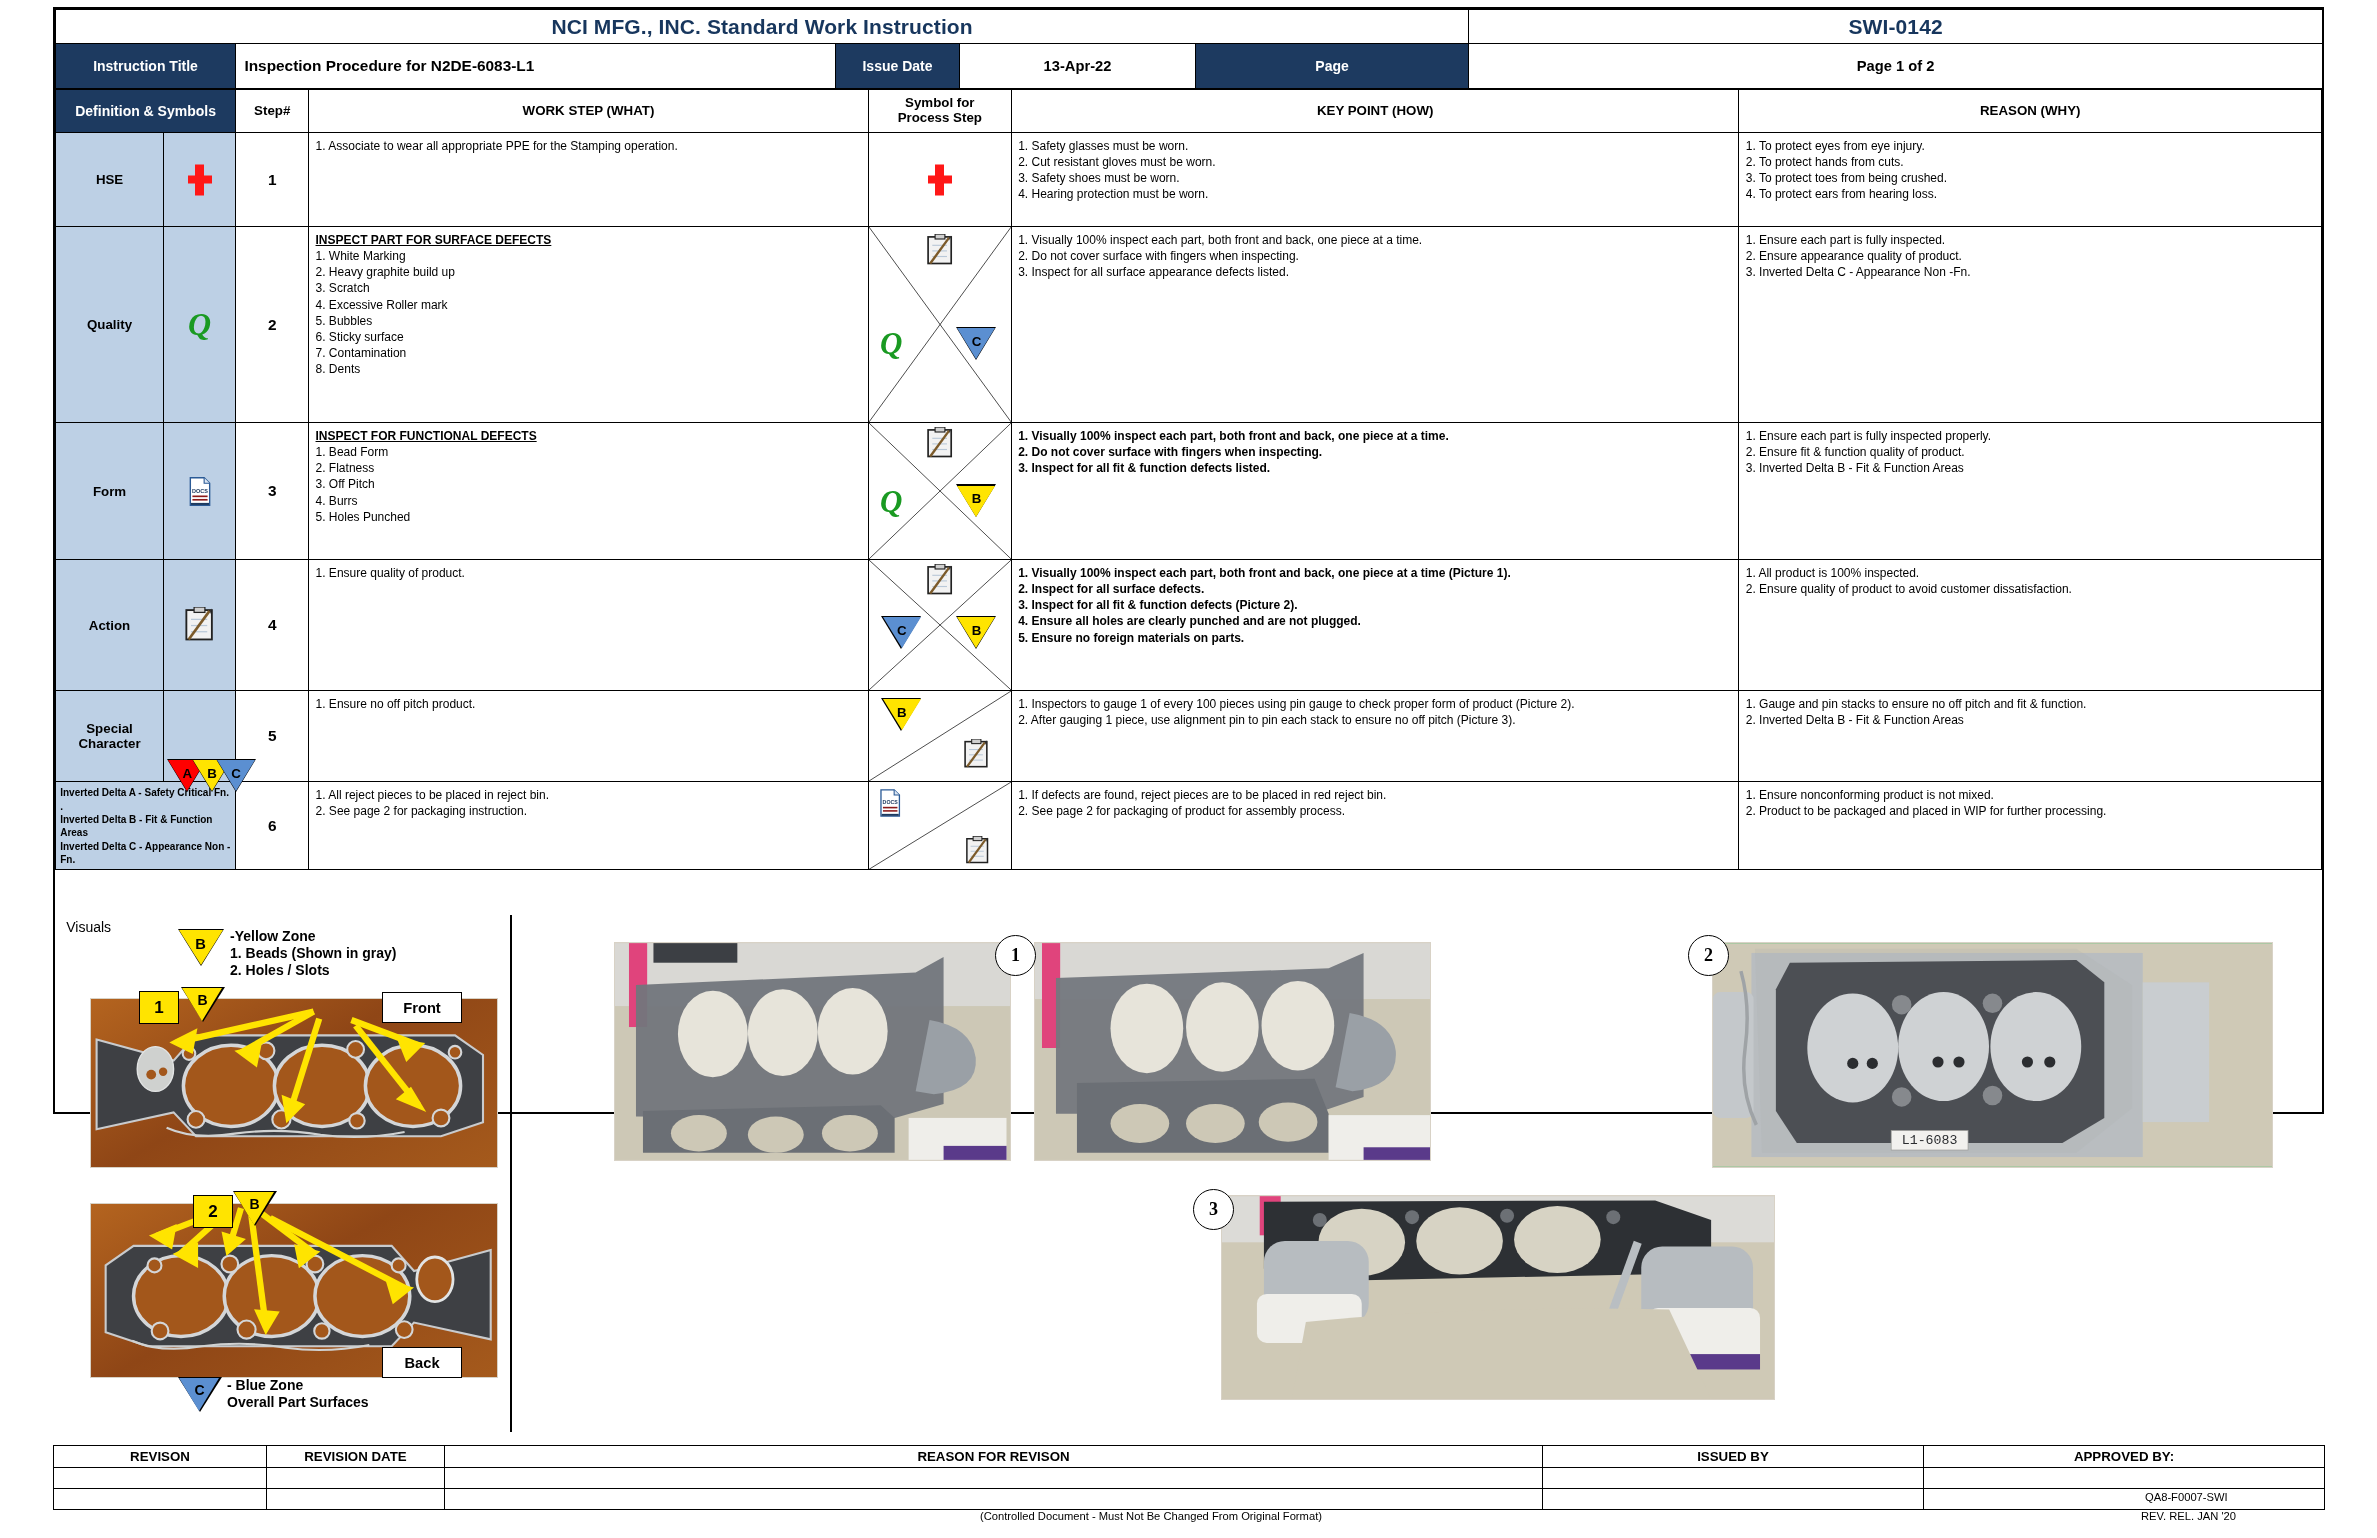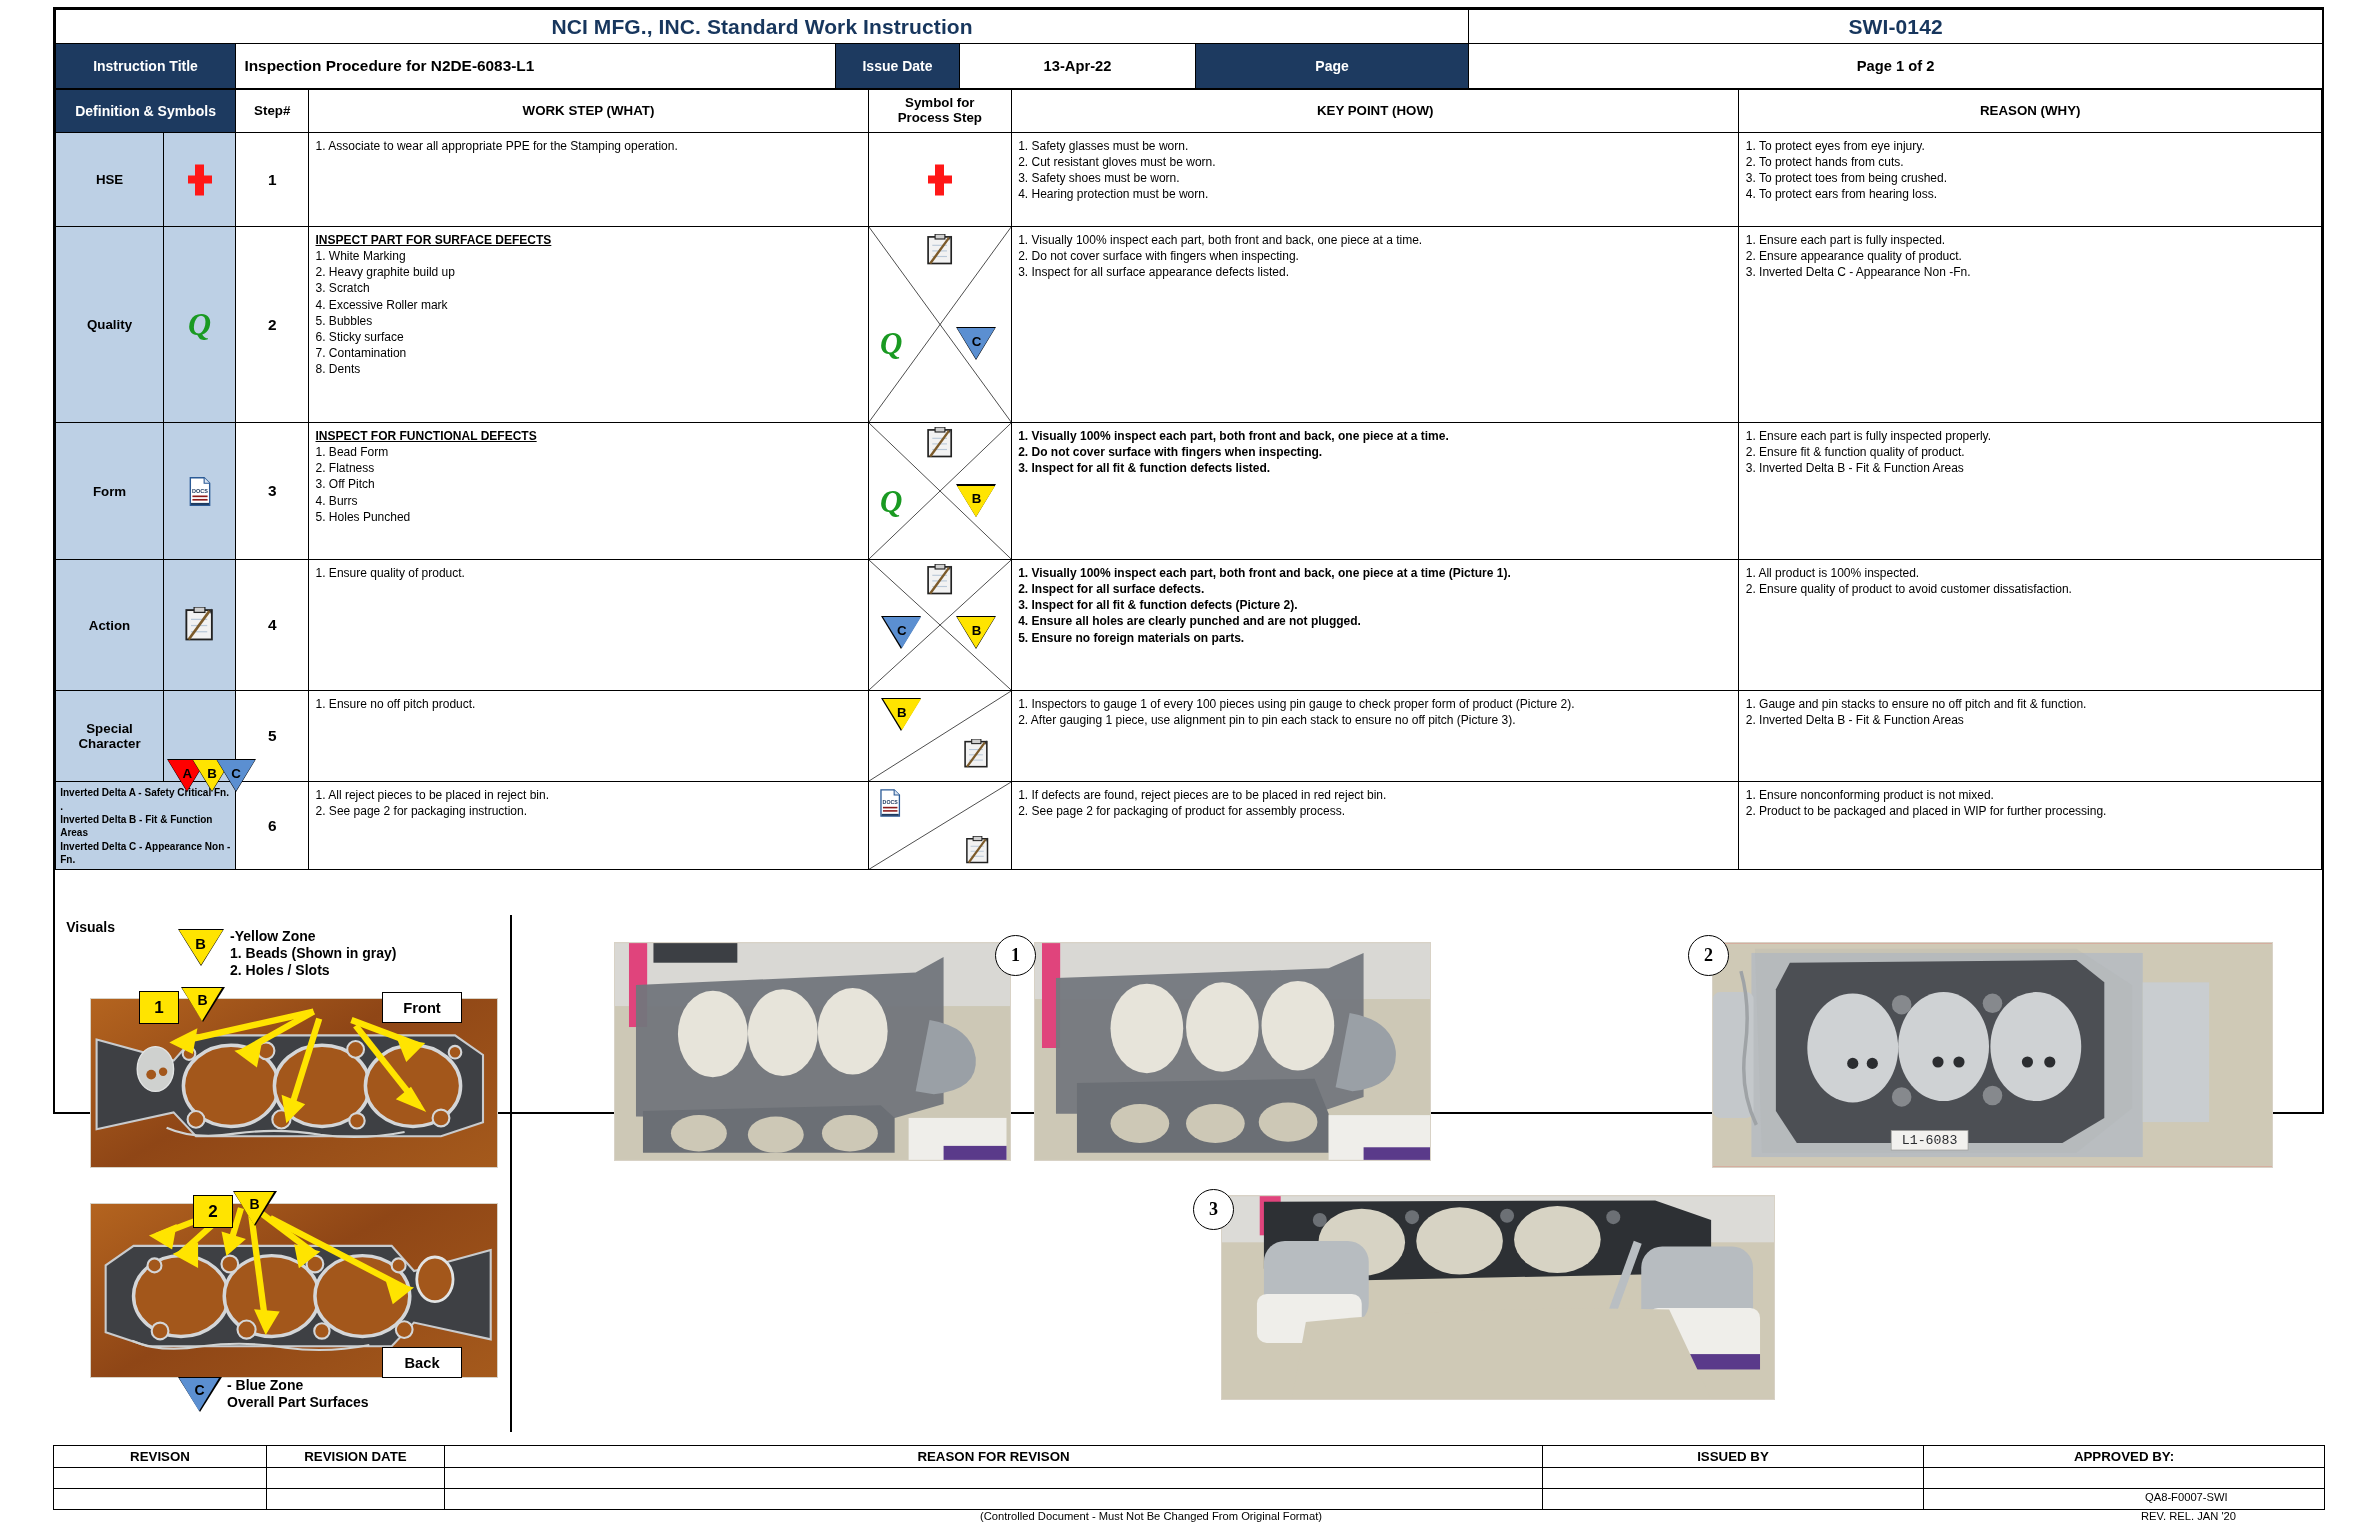--- a/index.html
+++ b/index.html
@@ -28,21 +28,21 @@
   .tri-sh .shape{position:absolute;left:0;top:0;width:0;height:0;border-left:19px solid transparent;border-right:19px solid transparent;border-top:31px solid #ffe400;}
   .tri-sh .shape.blue{border-top-color:#5b8fd1;}
   .tri-sh .shape.red{border-top-color:#ff0000;}
   .tri-sh .lbl{position:absolute;left:0;top:5.6px;width:38px;text-align:center;font-size:13.3px;font-weight:bold;color:#000;}
   .tri-out{position:absolute;left:-1.4px;top:-1.4px;width:0;height:0;border-left:20px solid transparent;border-right:20px solid transparent;border-top:33px solid #000;}
   .cross{position:absolute;width:24px;height:31px;}
   .cross:before{content:"";position:absolute;left:7.7px;top:0;width:8.4px;height:31px;background:#ff1717;}
   .cross:after{content:"";position:absolute;left:0;top:11.2px;width:24px;height:8.4px;background:#ff1717;}
   .clip{position:absolute;width:28px;height:31px;}
   .doc{position:absolute;width:24px;height:29px;}
-  .vtitle{font-size:14px;font-weight:bold;}
+  .vtitle{font-size:14px;font-weight:normal;}
   .vtxt{font-size:14px;font-weight:bold;line-height:1.22;}
   .photo{position:absolute;background:#cfcabc;overflow:hidden;border:0.7px solid #d8d2c6;}
   .callout{position:absolute;width:39px;height:39px;border-radius:50%;border:1.7px solid #000;background:#fff;display:flex;align-items:center;justify-content:center;font-size:18px;font-weight:bold;font-family:"Liberation Serif",serif;}
   .boxlbl{position:absolute;border:1px solid #000;background:#fff;font-size:14.7px;font-weight:bold;display:flex;align-items:center;justify-content:center;}
   .ftr-tbl{position:absolute;left:53px;top:1445px;width:2271px;}
   .ftr-tbl td{font-size:12px;text-align:center;vertical-align:middle;height:21px;}
   .ftr-hdr td{font-weight:bold;font-size:13.3px;height:22.4px;}
   .footnote{position:absolute;font-size:11.2px;}
 </style>
 </head>
@@ -552,21 +552,21 @@
       <ellipse cx="150" cy="258" rx="42" ry="28" fill="#cdc8b6"></ellipse>
       <ellipse cx="258" cy="258" rx="42" ry="28" fill="#cdc8b6"></ellipse>
       <ellipse cx="362" cy="256" rx="42" ry="28" fill="#cdc8b6"></ellipse>
       <path d="M450 100 q60 10 66 54 q4 50 -62 58 L430 206 Z" fill="#9aa0a6"></path>
       <rect x="420" y="246" width="145" height="64" fill="#efeeea"></rect>
       <rect x="470" y="292" width="95" height="18" fill="#5a3a8a"></rect>
     </svg>
   </div>
   <div class="callout" style="left:940px;top:19.6px;">1</div>
 
-  <div class="photo" style="left:1657px;top:26.6px;width:559px;height:224px;background:#ef4444;">
+  <div class="photo" style="left:1657px;top:26.6px;width:559px;height:224px;background:#22c55e;">
     <svg viewBox="0 0 800 320" width="559" height="224">
       <rect width="800" height="320" fill="#cfc9b6"></rect>
       <rect x="55" y="14" width="560" height="292" fill="#b9bdc0"></rect>
       <rect x="615" y="56" width="95" height="200" fill="#c9cdd0"></rect>
       <rect x="0" y="70" width="58" height="180" rx="10" fill="#c4c8cb"></rect>
       <path d="M60 8 L520 8 L600 60 L600 236 L520 300 L70 300 Z" fill="#a9adb0" opacity=".2"></path>
       <path d="M110 28 L520 24 L560 56 L560 250 L500 286 L120 286 L90 240 L90 66 Z" fill="#4c4f54"></path>
       <ellipse cx="200" cy="150" rx="65" ry="78" fill="#cfd2d4"></ellipse>
       <ellipse cx="330" cy="148" rx="65" ry="78" fill="#cfd2d4"></ellipse>
       <ellipse cx="462" cy="148" rx="65" ry="78" fill="#cfd2d4"></ellipse>

